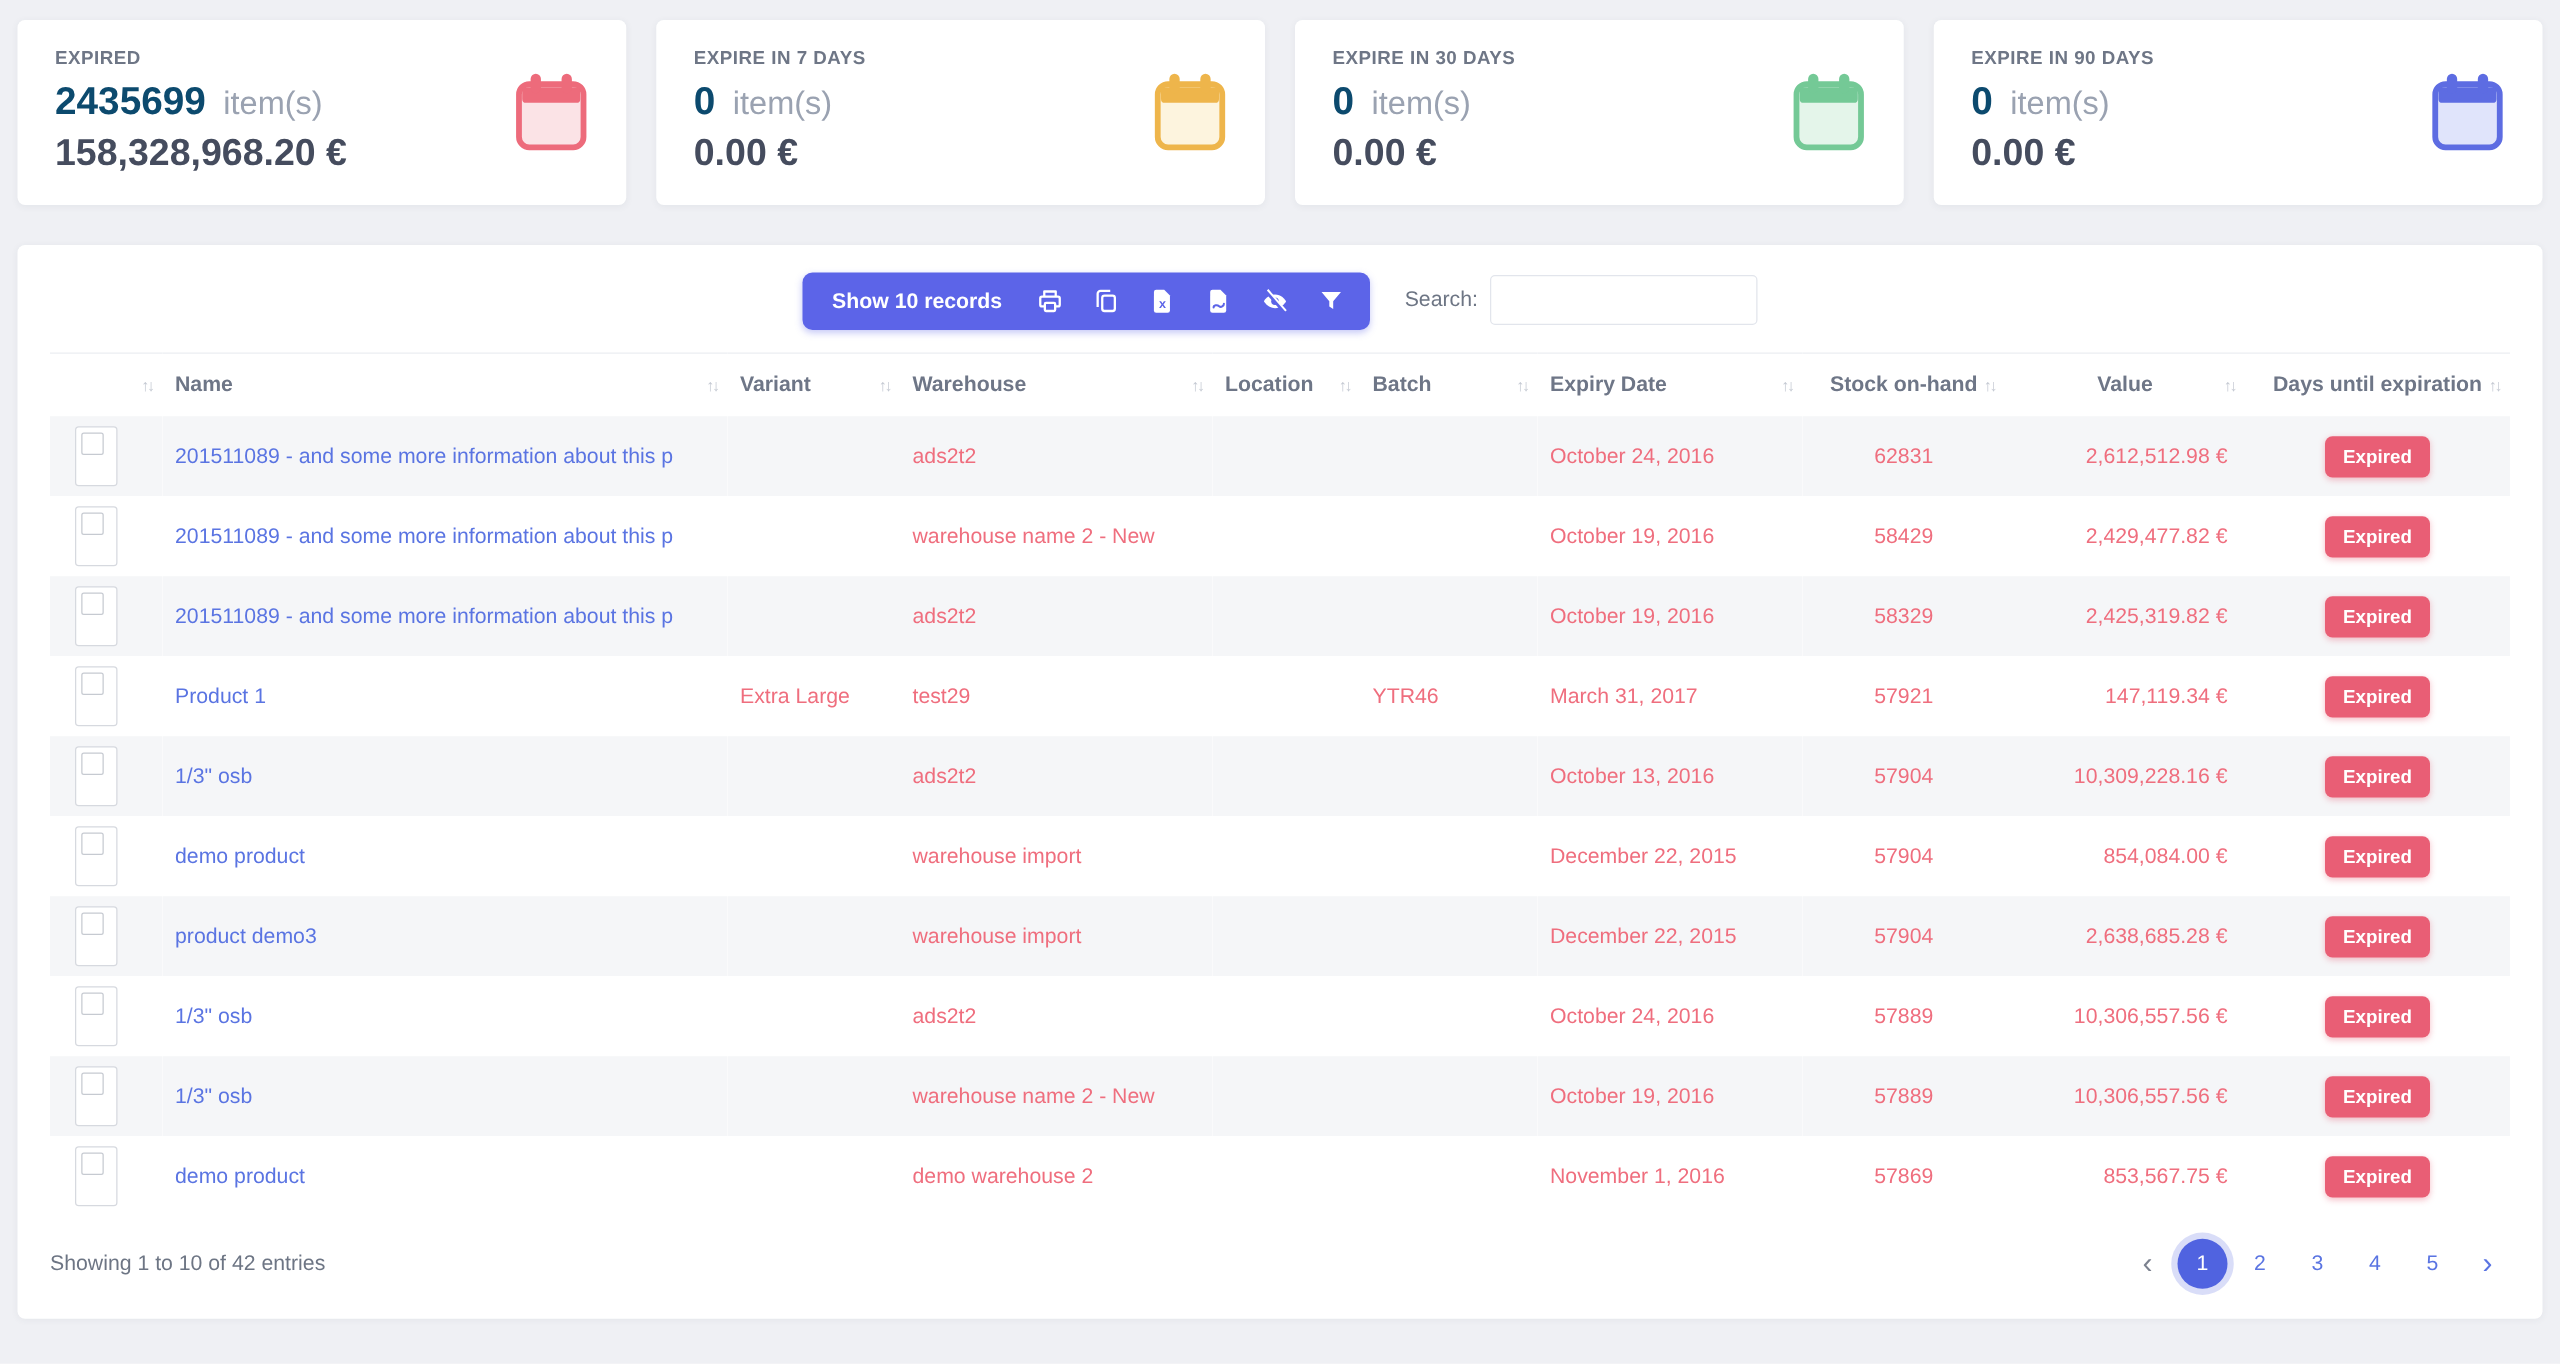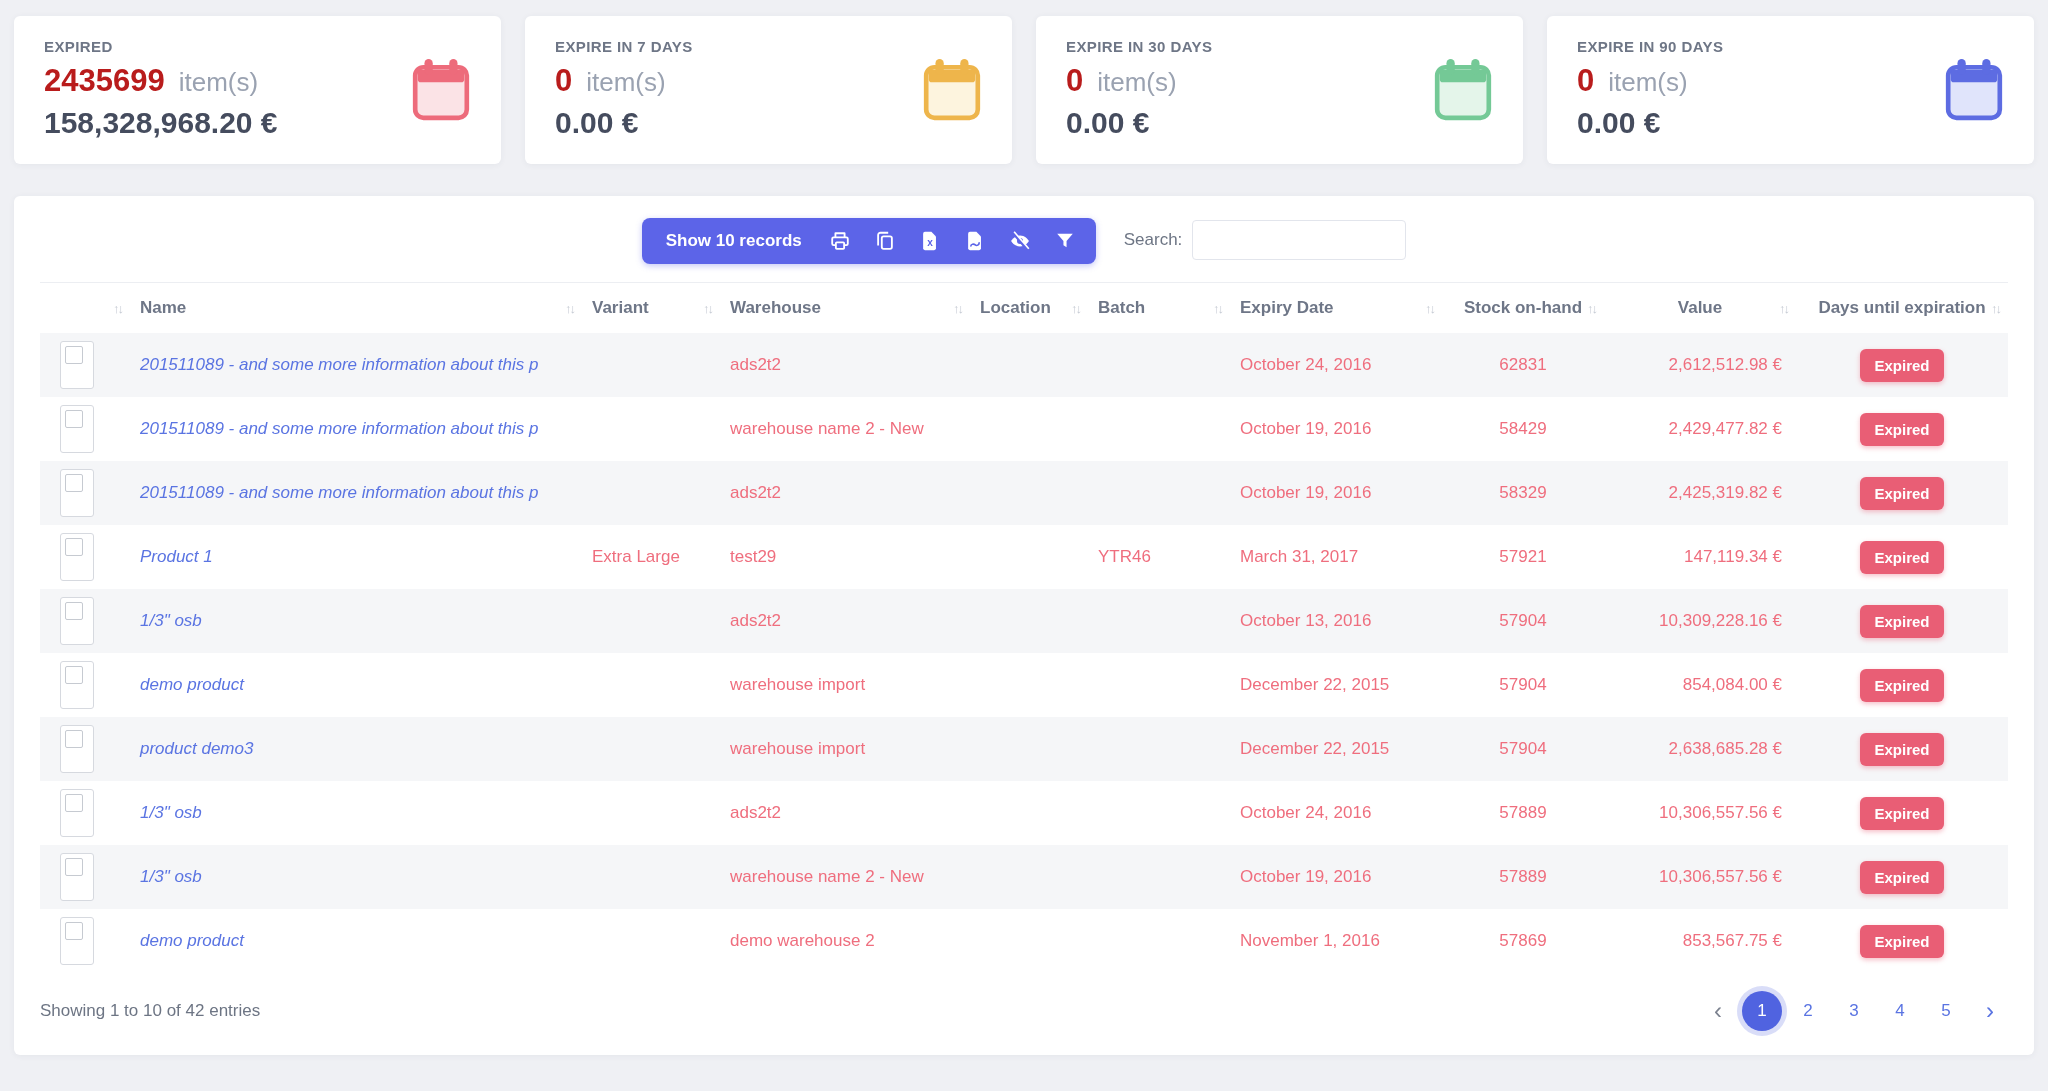--- a/index.html
+++ b/index.html
@@ -20,21 +20,21 @@
 
   
   .cards { display:grid; grid-template-columns:repeat(4,1fr); gap:24px; margin-top:16px; }
   .stat-card {
     background:#fff; border-radius:6px; padding:22px 30px 24px;
     height:148px; position:relative;
     box-shadow:0 1px 6px rgba(50,60,90,.06);
     display:flex; flex-direction:column; justify-content:space-between;
   }
   .card-label { font-size:15px; font-weight:700; color:#6e7686; letter-spacing:.4px; }
-  .card-count { font-size:31px; font-weight:700; color:#b91c1c; }
+  .card-count { font-size:31px; font-weight:700; color:#0c4a6e; }
   .card-unit  { font-size:26px; font-weight:400; color:#9aa2b1; margin-left:14px; }
   .card-value { font-size:30px; font-weight:700; color:#454c5e; }
   .cal { position:absolute; right:30px; top:50%; transform:translateY(-50%); width:60px; height:64px; }
   .cal .ring { fill:var(--ic); }
   .cal .body { fill:var(--icf); stroke:var(--ic); stroke-width:4.5; }
   .cal .band { fill:var(--ic); }
 
   
   .panel {
     background:#fff; border-radius:6px; margin-top:32px;
@@ -63,21 +63,21 @@
     font-size:17px; font-weight:600; color:#6e7687; text-align:left;
     padding:15px 10px; position:relative; white-space:nowrap; cursor:pointer;
   }
   th .arrows {
     position:absolute; right:8px; top:50%; transform:translateY(-50%);
     color:#c5cad3; font-size:13px; letter-spacing:-2px; font-weight:400;
   }
   th.ctr { text-align:center; }
   tbody td { font-size:17px; padding:8px 10px; height:64px; vertical-align:middle; white-space:nowrap; overflow:hidden; }
   tr.odd { background:#f5f6f8; }
-  .link { color:#5a74e2; cursor:pointer;font-style:italic; }
+  .link { color:#5a74e2; cursor:pointer; }
   .red  { color:#ef6e7e; }
   td.c-stock { text-align:center; }
   td.c-value { text-align:right; padding-right:14px; }
   td.c-days  { text-align:center; }
 
   .cb-outer {
     width:34px; height:48px; border:1px solid #d6d9df; border-radius:3px;
     background:#fff; padding:4px; margin-left:10px; cursor:pointer;
   }
   .cb-inner { width:18px; height:18px; border:1px solid #c6cad1; border-radius:2px; background:#fff; }

